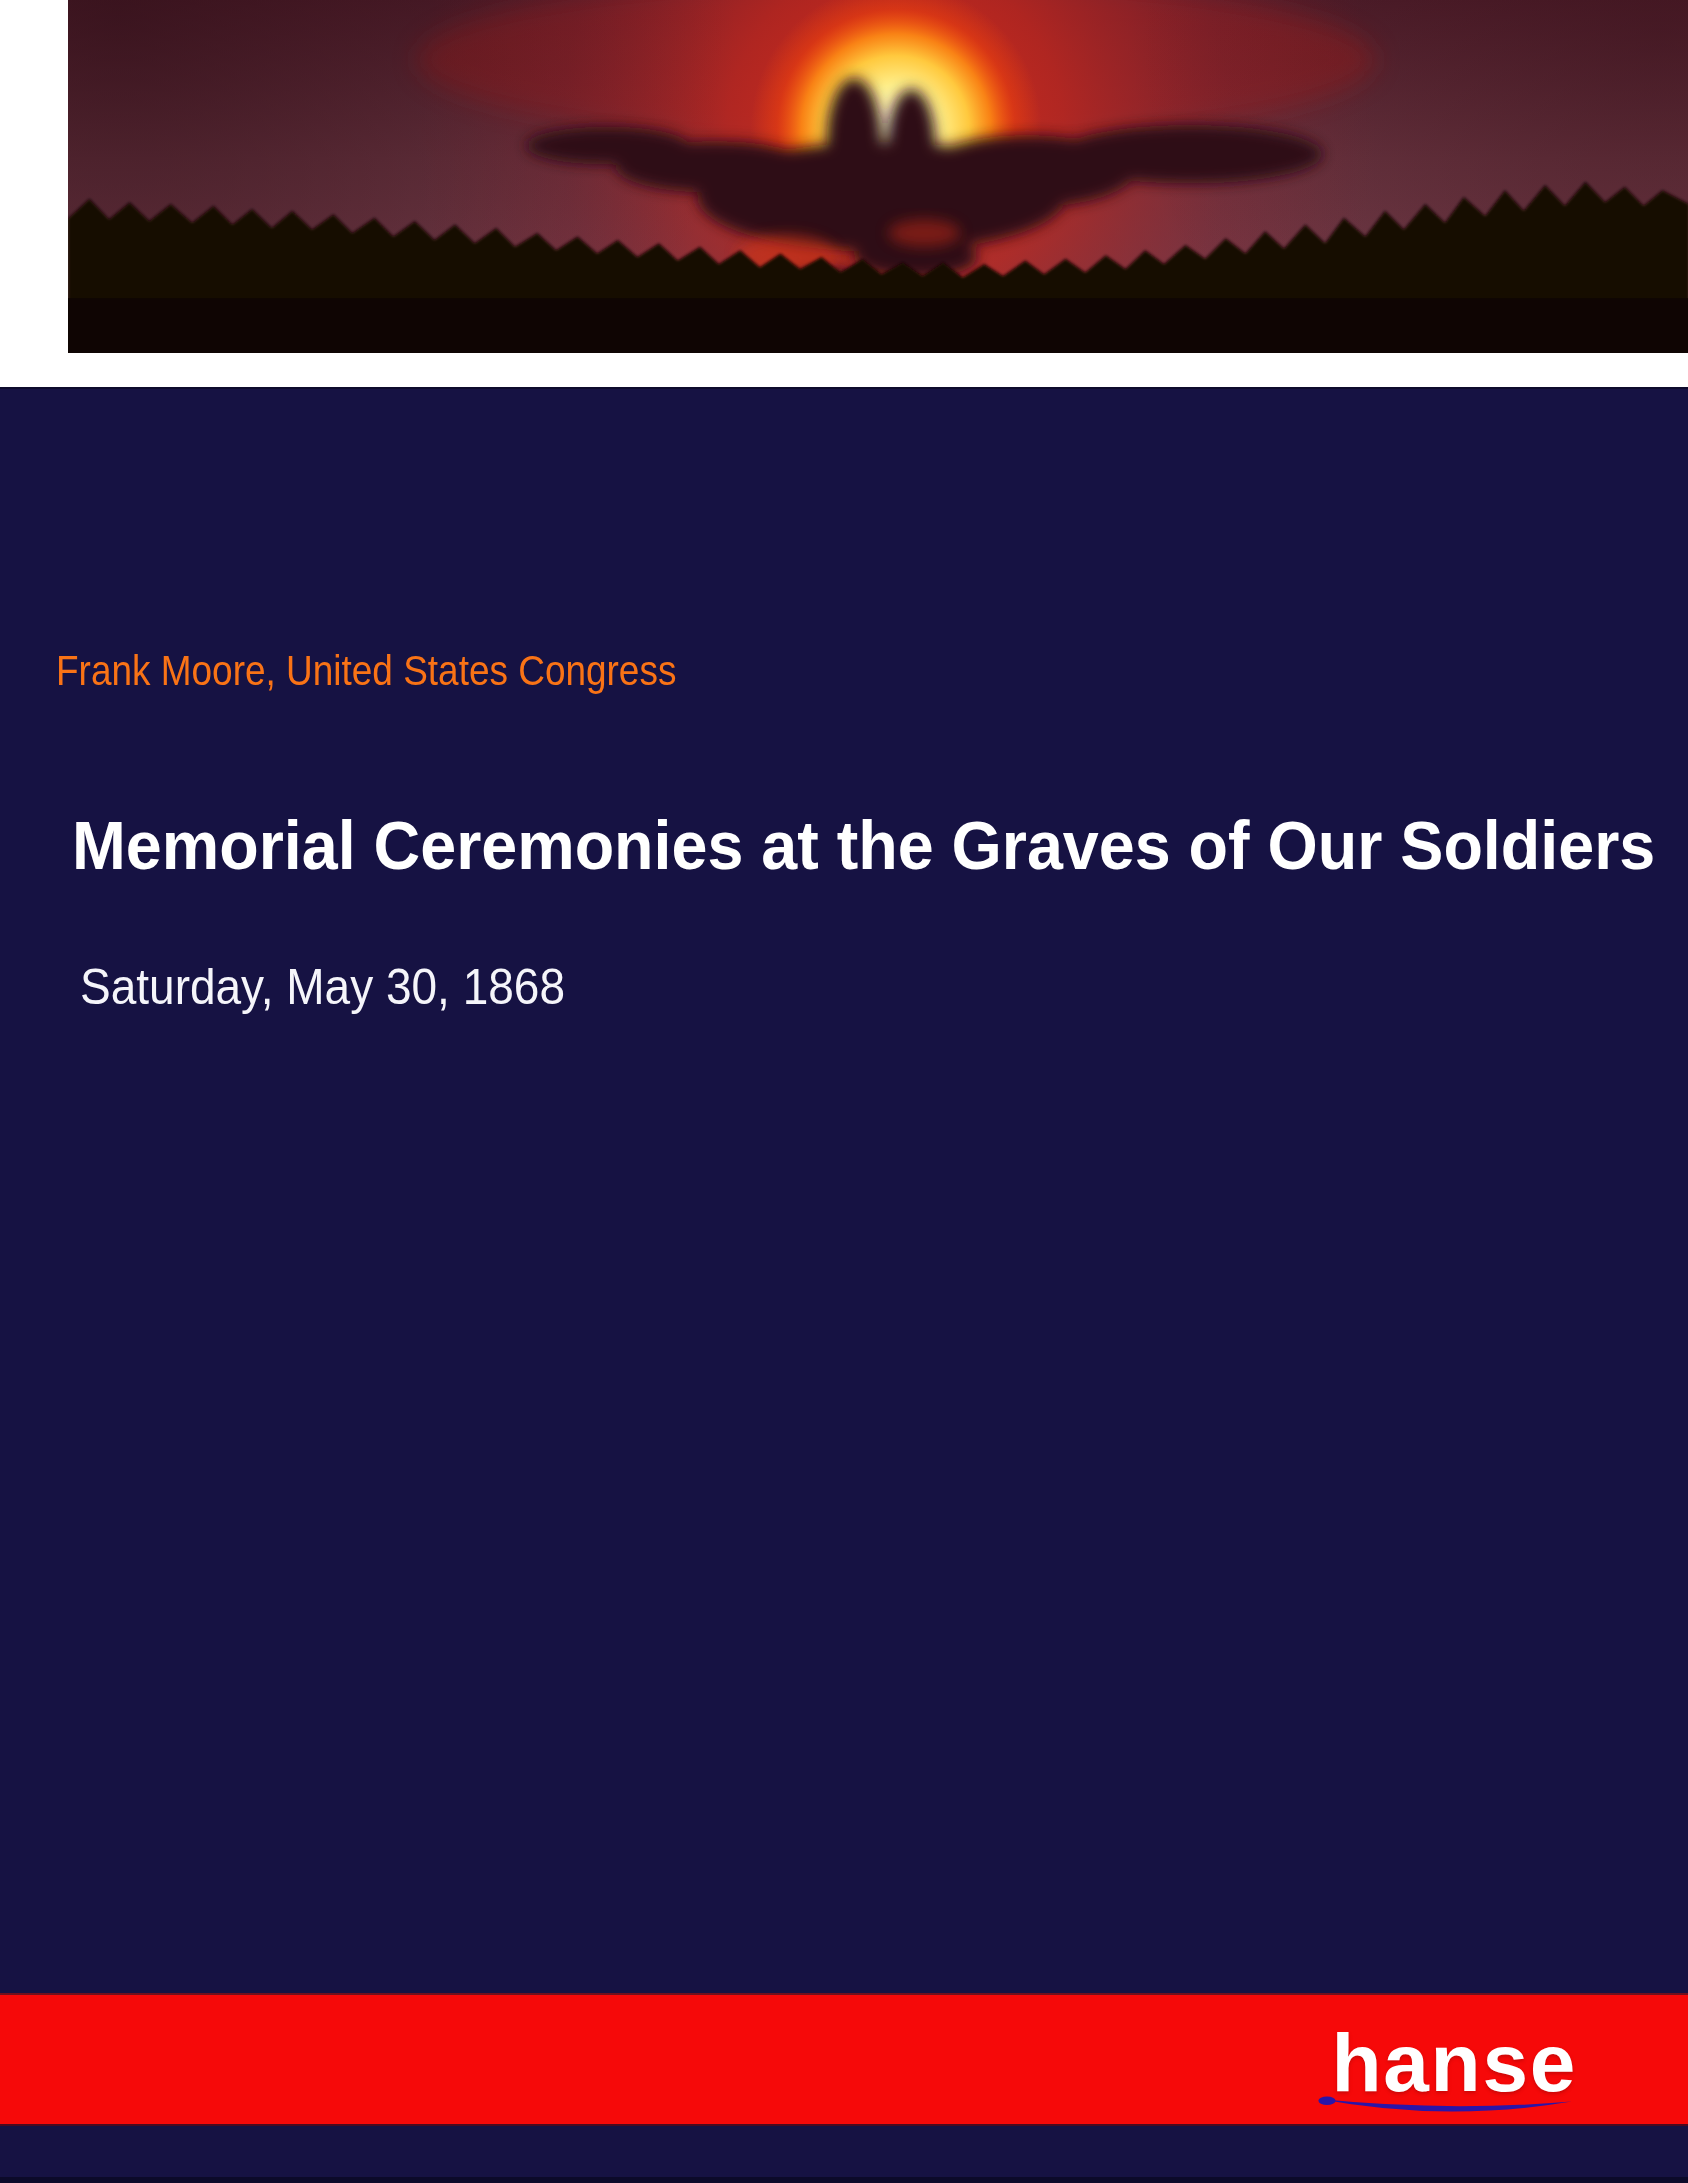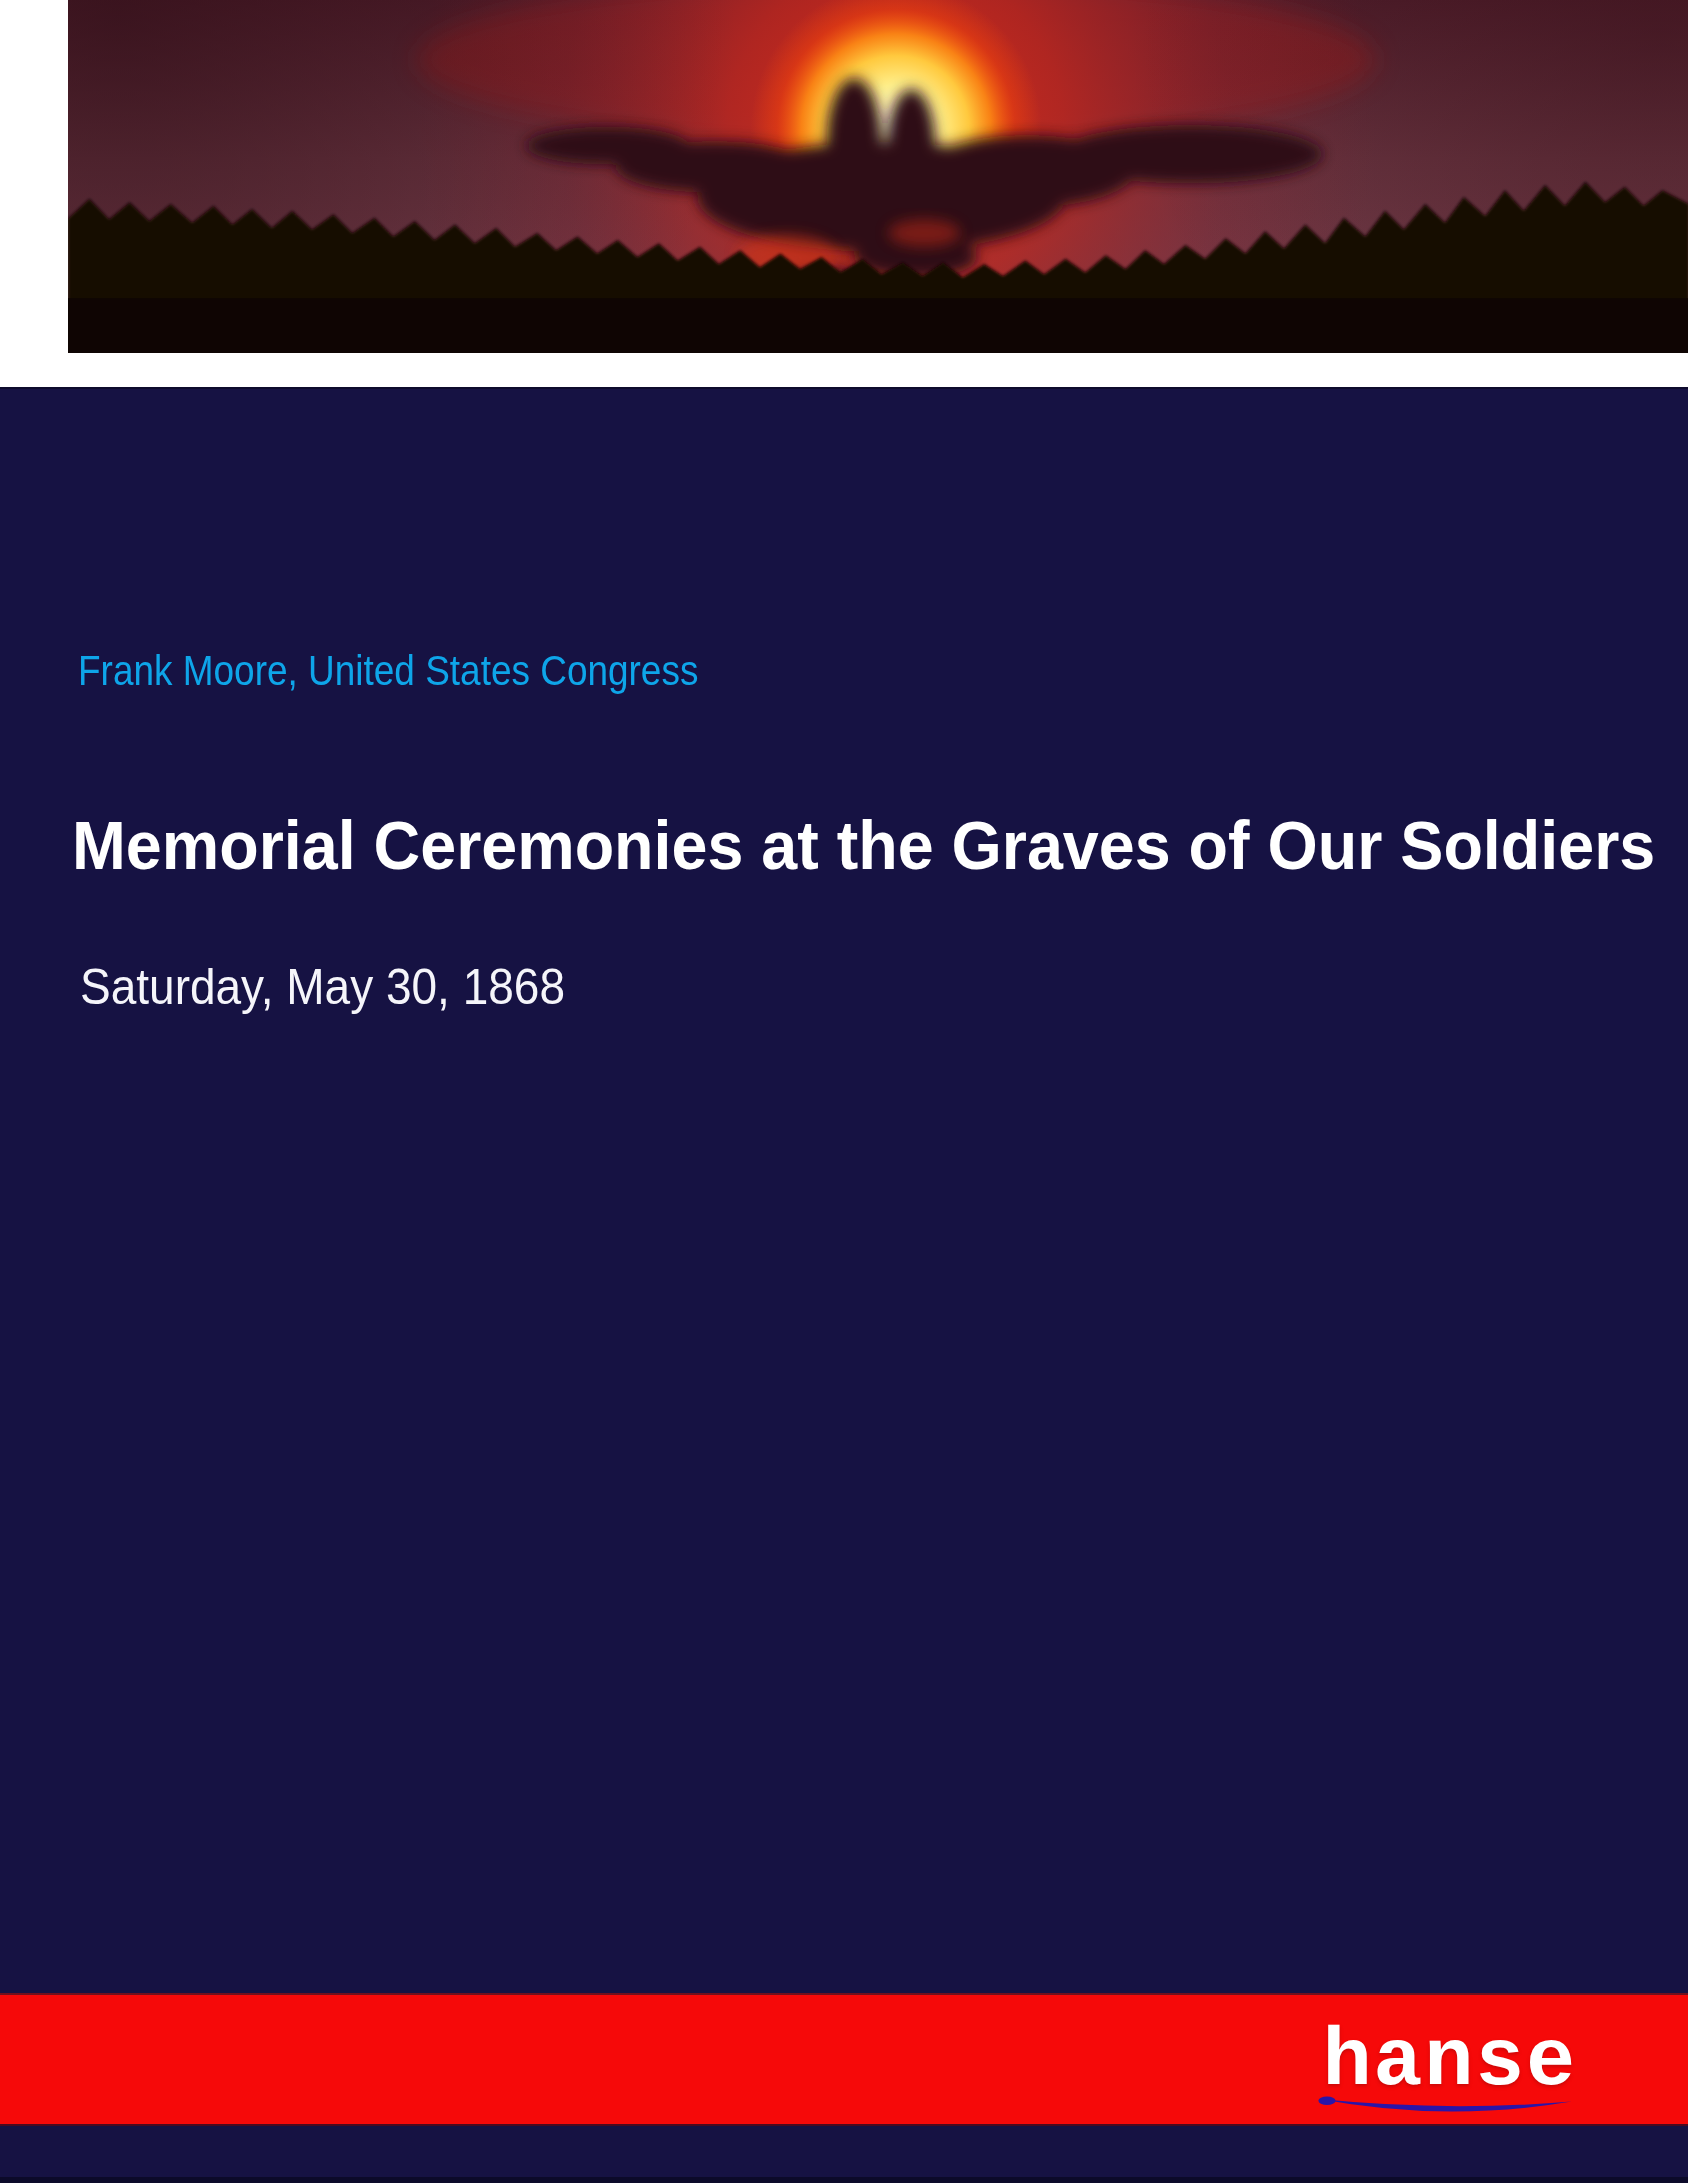--- a/index.html
+++ b/index.html
@@ -25,22 +25,22 @@
   .navy-panel {
     position: absolute;
     left: 0; top: 387px;
     width: 1688px; height: 1606px;
     background: #161243;
     border-top: 2.6px solid #0e0b2d;
     box-sizing: border-box;
   }
   .author-line {
     position: absolute;
-    left: 78px; top: 257px;        
-    color: #0ea5e9;
+    left: 56px; top: 257px;        
+    color: #f97316;
     font-size: 42px;
     font-weight: 400;
     line-height: 1.2;
     white-space: nowrap;
   }
   .author-line .condense { display: inline-block; transform: scaleX(0.88); transform-origin: left center; }
   .book-title {
     position: absolute;
     left: 72px; top: 416px;        
     color: #ffffff;
@@ -71,21 +71,20 @@
     border-bottom: 2.6px solid #4a0a20;
     box-sizing: border-box;
   }
   .logo-block {
     position: absolute;
     top: 1993px;
     right: 111px;
     width: 265px;
     height: 133px;
     text-align: left;
-    font-family: Liberation Mono, monospace;
   }
   .logo-text {
     position: absolute;
     right: 0; top: 29px;
     color: #ffffff;
     font-size: 82px;
     font-weight: 700;
     letter-spacing: 1.7px;
     line-height: 1;
     white-space: nowrap;

